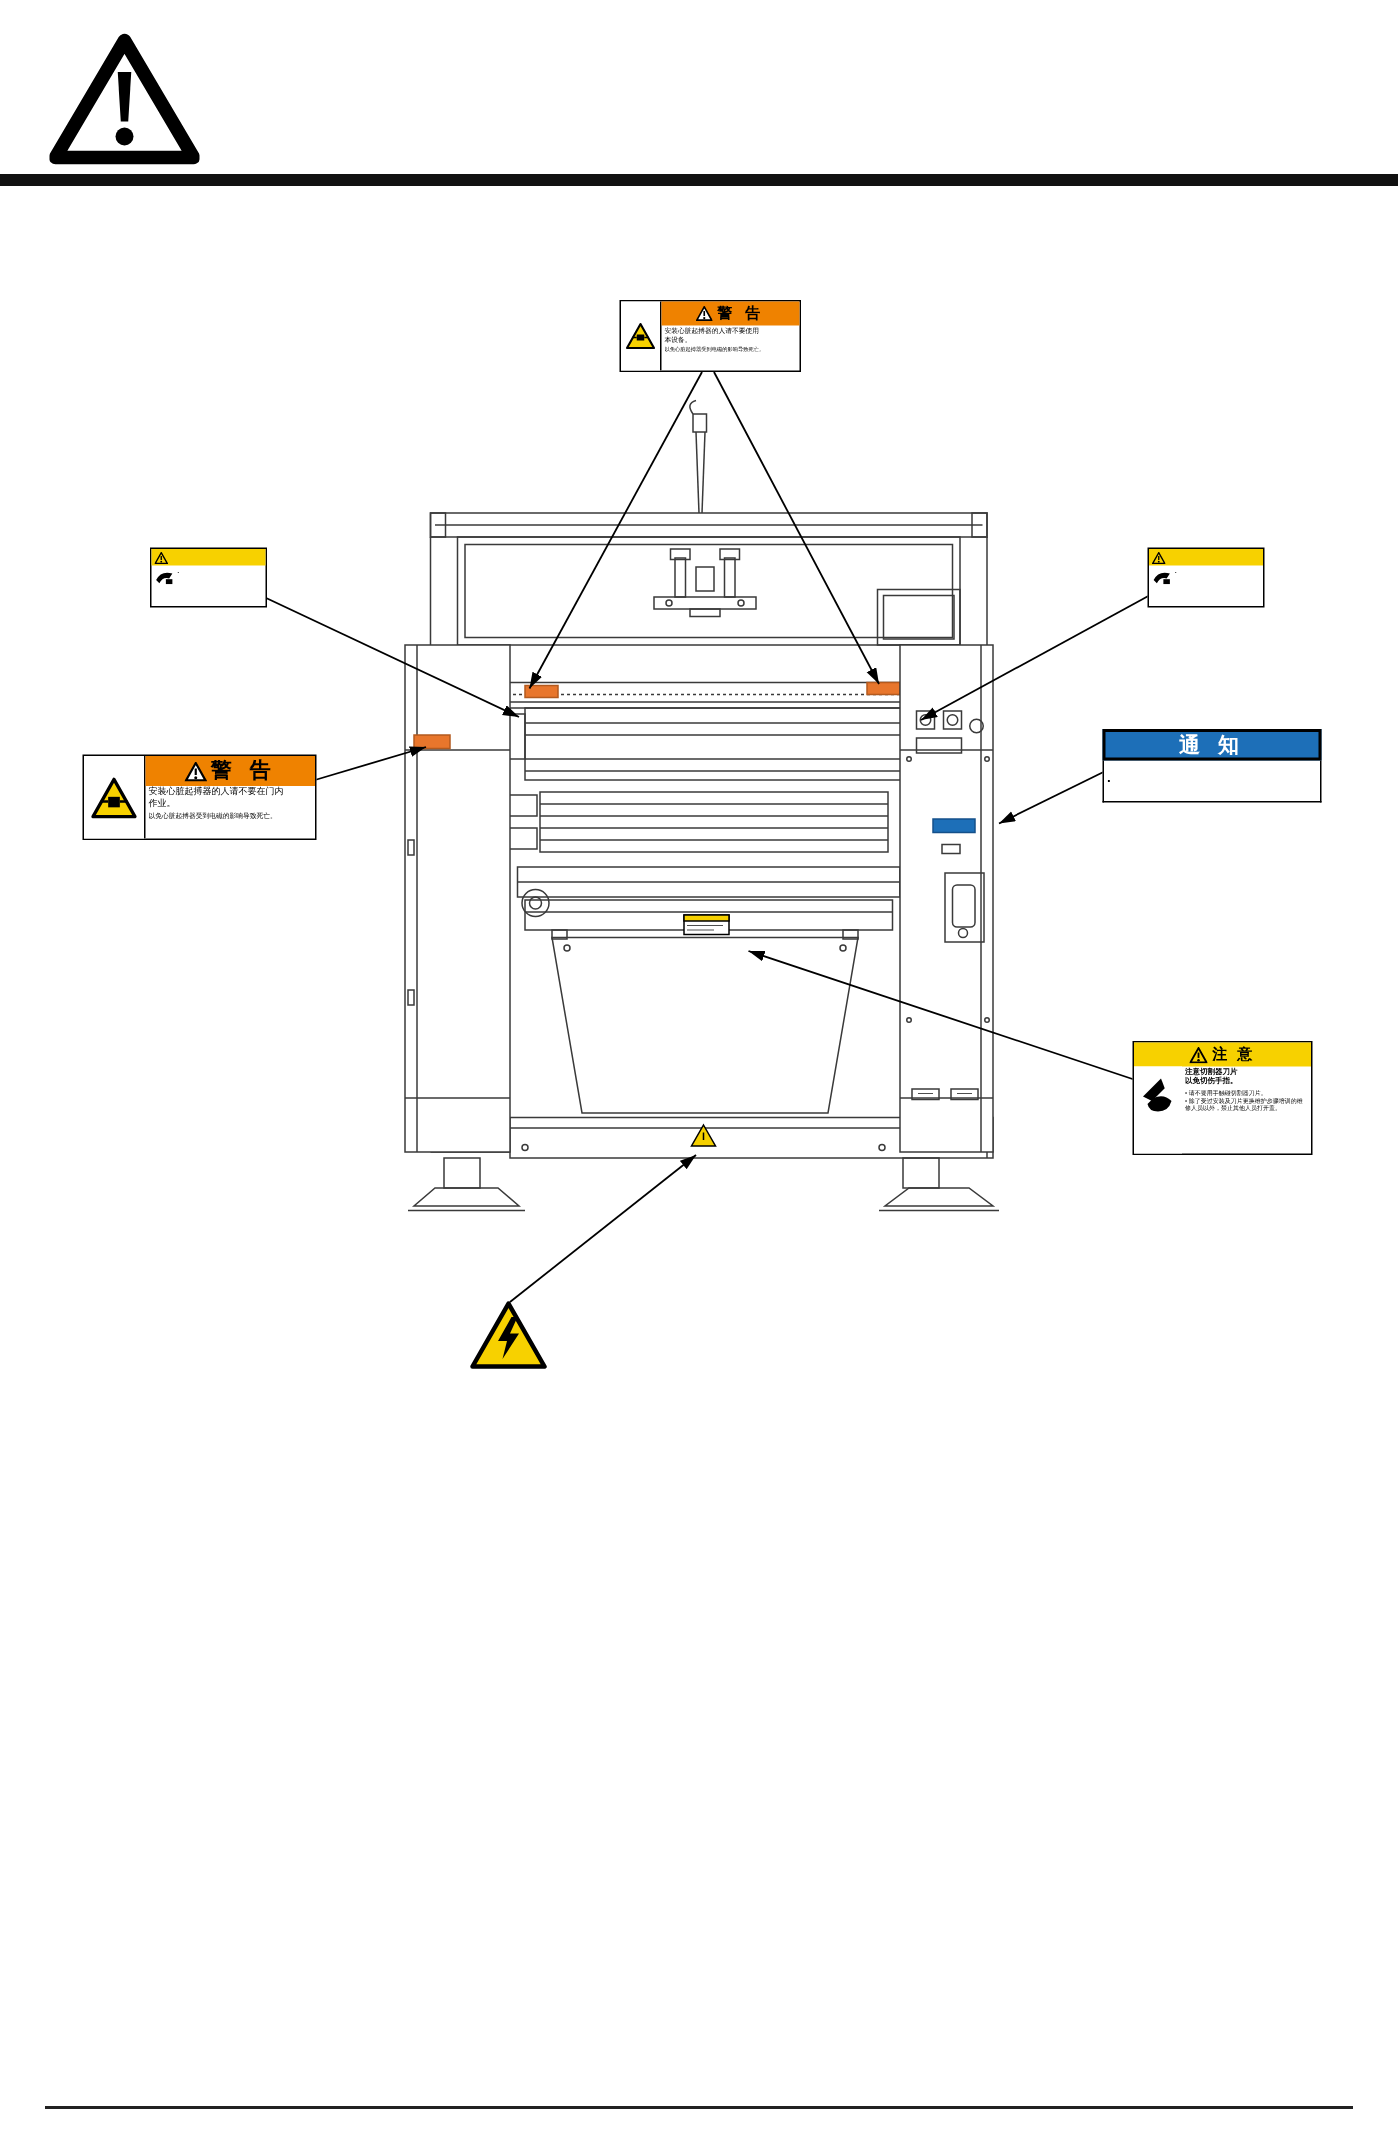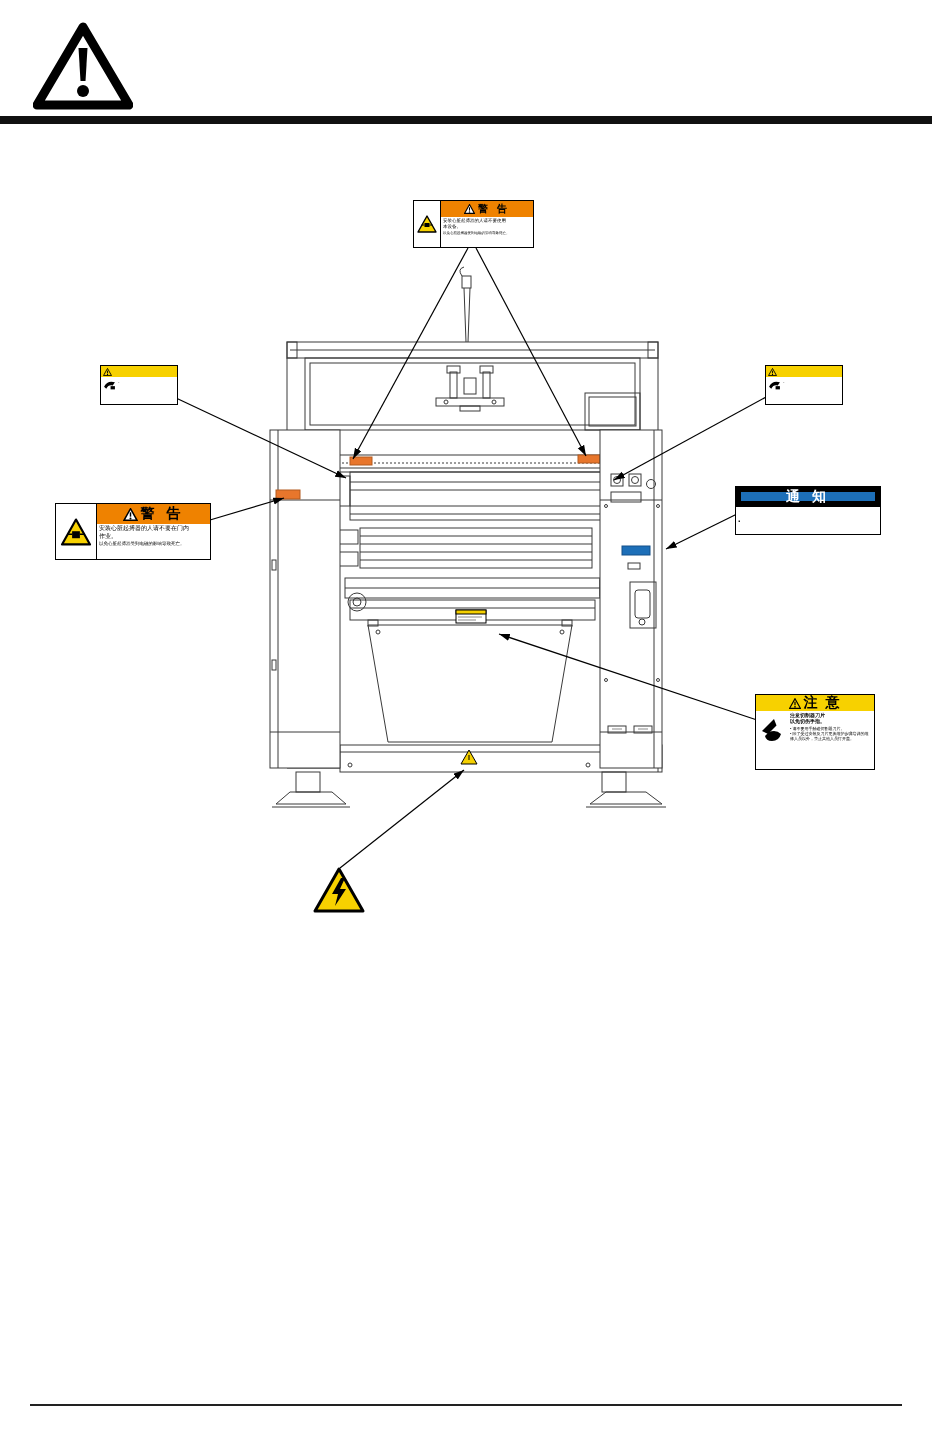--- a/index.html
+++ b/index.html
@@ -17,21 +17,21 @@
   .lbl .flexrow{display:flex;height:100%;}
   .icon-cell{border-right:1px solid #000;display:flex;align-items:center;justify-content:center;flex:0 0 auto;background:#fff;}
   .rightcol{flex:1 1 auto;display:flex;flex-direction:column;min-width:0;}
   .hdr{display:flex;align-items:center;justify-content:center;gap:3px;font-weight:700;flex:0 0 auto;}
   .hdr.orange{background:#ef8200;color:#000;text-align:center;}
   .hdr.yellow{background:#f7d100;color:#000;}
   .hdr.blue{background:#1d6fb8;color:#fff;}
   .body{padding:1px 2px;flex:1 1 auto;overflow:hidden;}
   .t-big{font-size:14px;letter-spacing:4px;}
   .t-mid{font-size:10px;letter-spacing:3px;}
-  .t-sm{font-size:14px;letter-spacing:2px;}
+  .t-sm{font-size:10px;letter-spacing:2px;}
   .ln6{font-size:6px;line-height:1.25;}
   .ln5{font-size:5px;line-height:1.25;font-weight:700;}
   .ln45{font-size:4.5px;line-height:1.3;}
   .ln4{font-size:4px;line-height:1.3;}
   .ln35{font-size:3.5px;line-height:1.3;}
   .note{margin-top:1px;}
   .dot{font-size:6px;line-height:1;}
 </style>
 </head>
 <body>
@@ -300,21 +300,21 @@
         <div class="body">
           <div class="ln6">安装心脏起搏器的人请不要在门内</div>
           <div class="ln6">作业。</div>
           <div class="ln45 note">以免心脏起搏器受到电磁的影响导致死亡。</div>
         </div>
       </div>
     </div>
   </div>
 
   <div class="lbl" style="left:735px;top:486px;width:146px;height:49px;border:none;">
-    <div class="hdr blue t-big" style="height:21px;border:6px solid #000000;box-sizing:border-box;">
+    <div class="hdr blue t-big" style="height:21px;border:2px solid #000000;box-sizing:border-box;">
       <span>通  知</span>
     </div>
     <div class="body" style="border:1px solid #000;border-top:none;height:28px;box-sizing:border-box;">
       <span style="font-size:9px;font-weight:700;">.</span>
     </div>
   </div>
 
   <div class="lbl" style="left:755px;top:694px;width:120px;height:76px;">
     <div class="hdr yellow t-sm" style="height:16px;">
       <svg width="12" height="11" viewBox="0 0 20 18">

